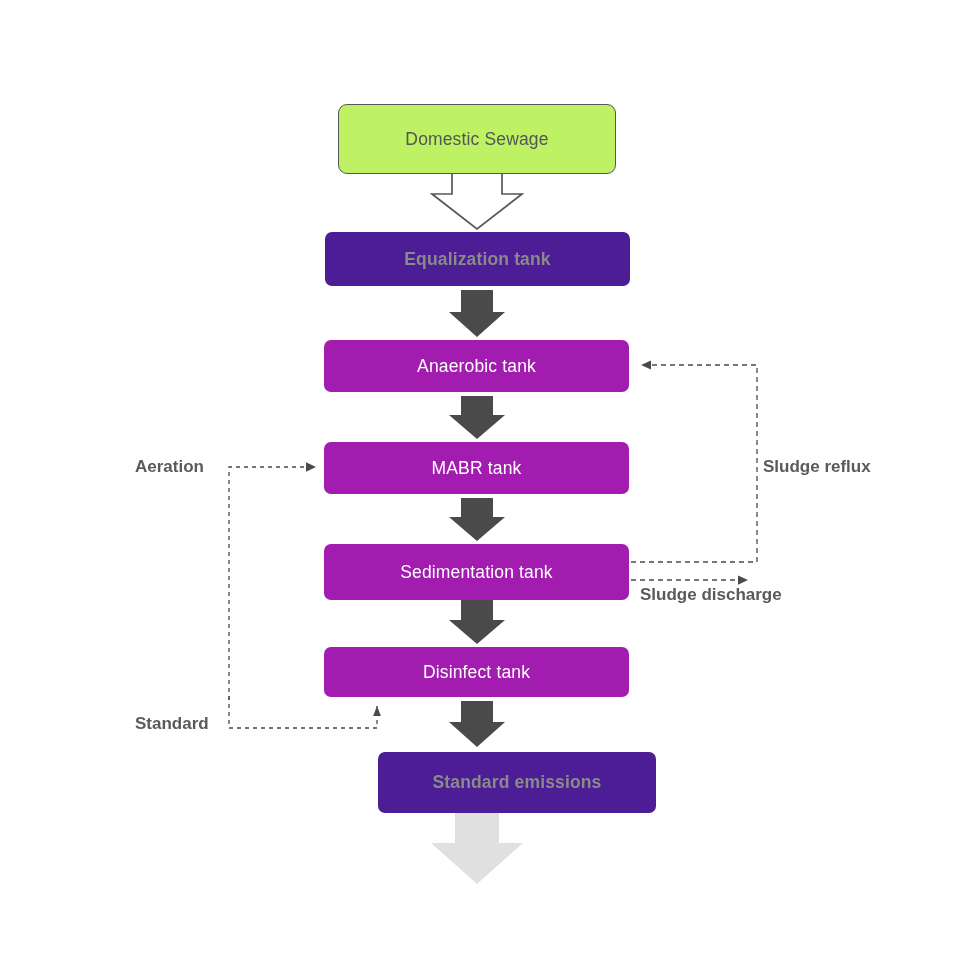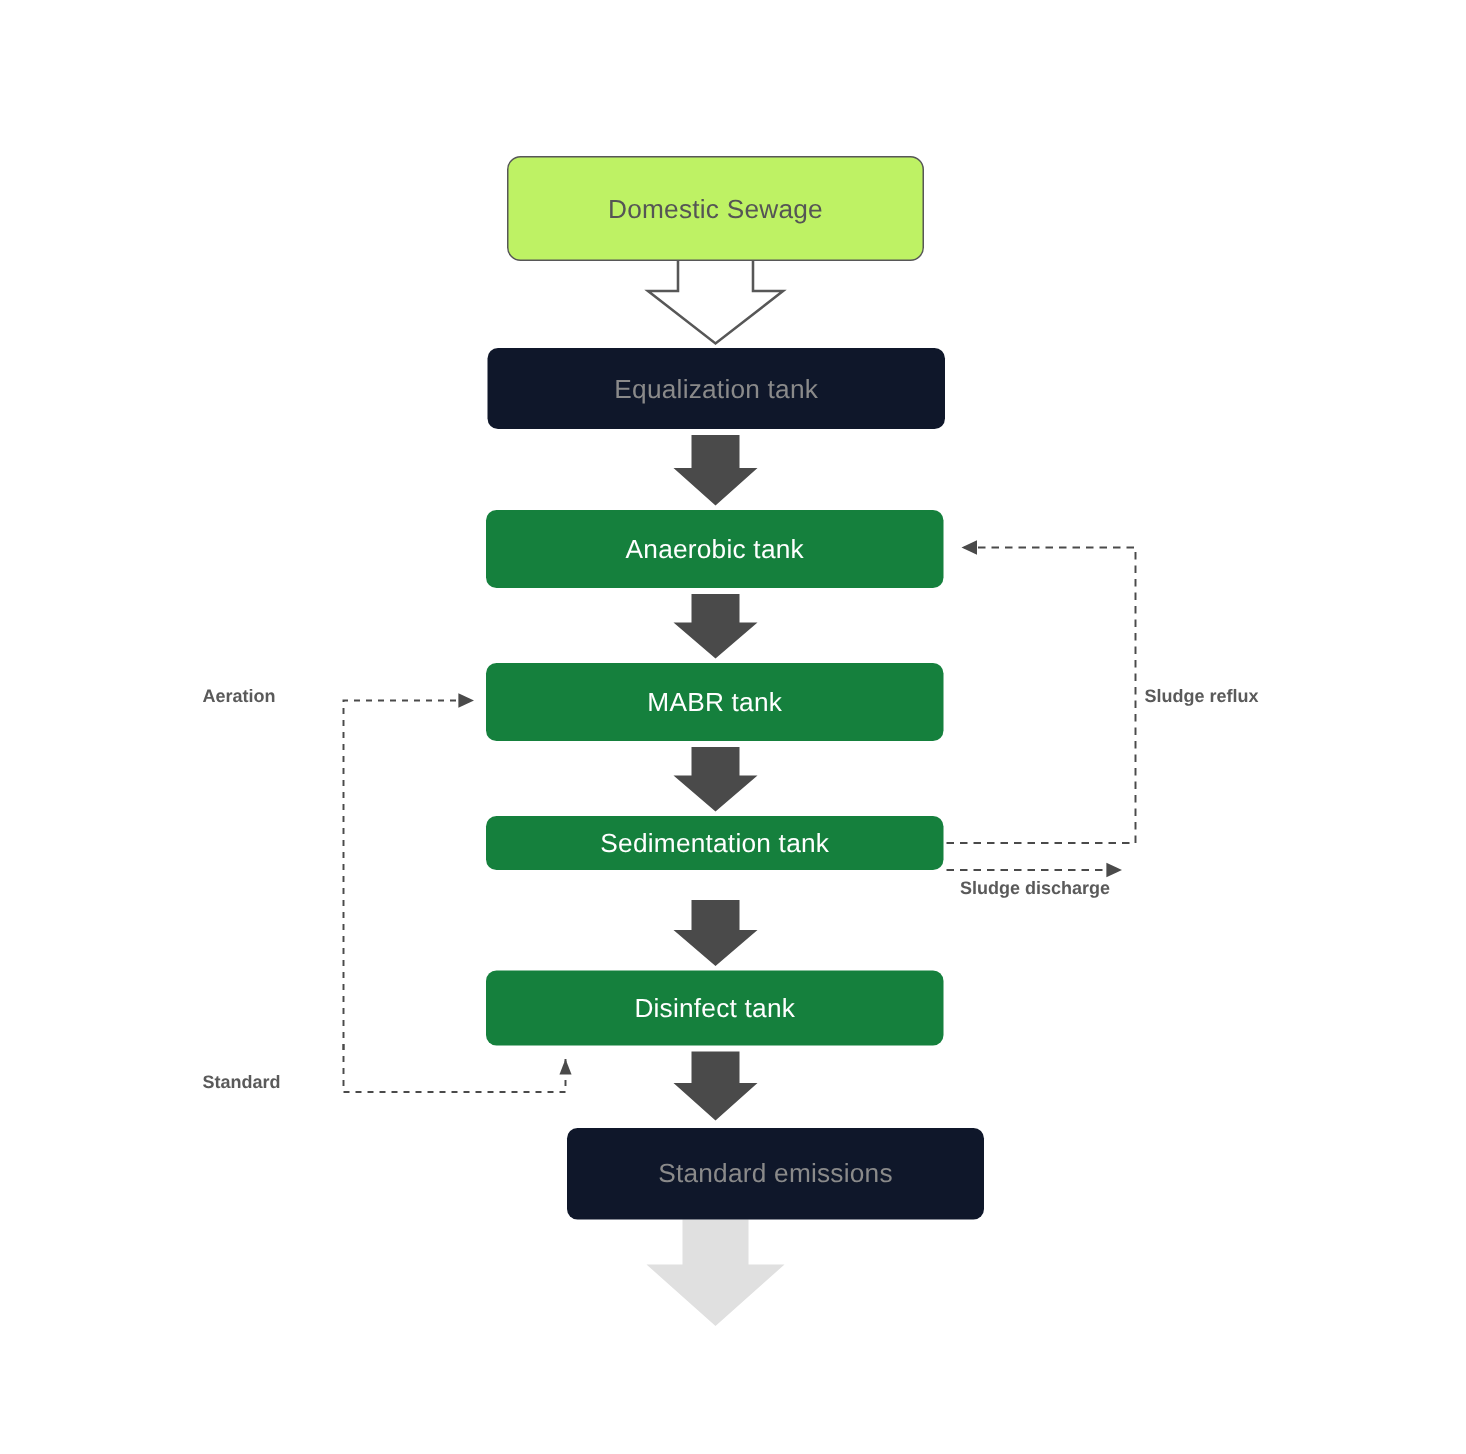--- a/index.html
+++ b/index.html
@@ -35,37 +35,38 @@
     display: flex;
     align-items: center;
     justify-content: center;
     text-align: center;
     border-radius: 7px;
     font-size: 17.5px;
     letter-spacing: 0.15px;
     white-space: nowrap;
   }
   .node-blue {
-    background: #15803d;
+    background: #a21caf;
     color: #ffffff;
     text-align: right;
   }
   .node-grey {
-    background: #0f172a;
+    background: #4c1d95;
     color: #8a8a8a;
+    font-weight: bold;
   }
   .node-outline {
     background: #bef264;
     color: #555555;
     border: 1.6px solid #575757;
     border-radius: 9px;
   }
   .edge-label {
     position: absolute;
-    font-size: 12px;
+    font-size: 17px;
     font-weight: bold;
     color: #5a5a5a;
     white-space: nowrap;
   }
 </style>
 </head>
 <body>
 
 <div id="diagram-root">
 
@@ -136,21 +137,21 @@
   </div>
 
   <div class="node node-blue" style="left:324px; top:340px; width:305px; height:52px;">
     <span>Anaerobic tank</span>
   </div>
 
   <div class="node node-blue" style="left:324px; top:442px; width:305px; height:52px;">
     <span>MABR tank</span>
   </div>
 
-  <div class="node node-blue" style="left:324px; top:544px; width:305px; height:36px;">
+  <div class="node node-blue" style="left:324px; top:544px; width:305px; height:56px;">
     <span>Sedimentation tank</span>
   </div>
 
 
   <div class="node node-blue" style="left:324px; top:647px; width:305px; height:50px;">
     <span>Disinfect tank</span>
   </div>
 
   <div class="node node-grey" style="left:338px; top:752px; width:278px; height:61px;margin-left:40px;">
     <span>Standard emissions</span>

